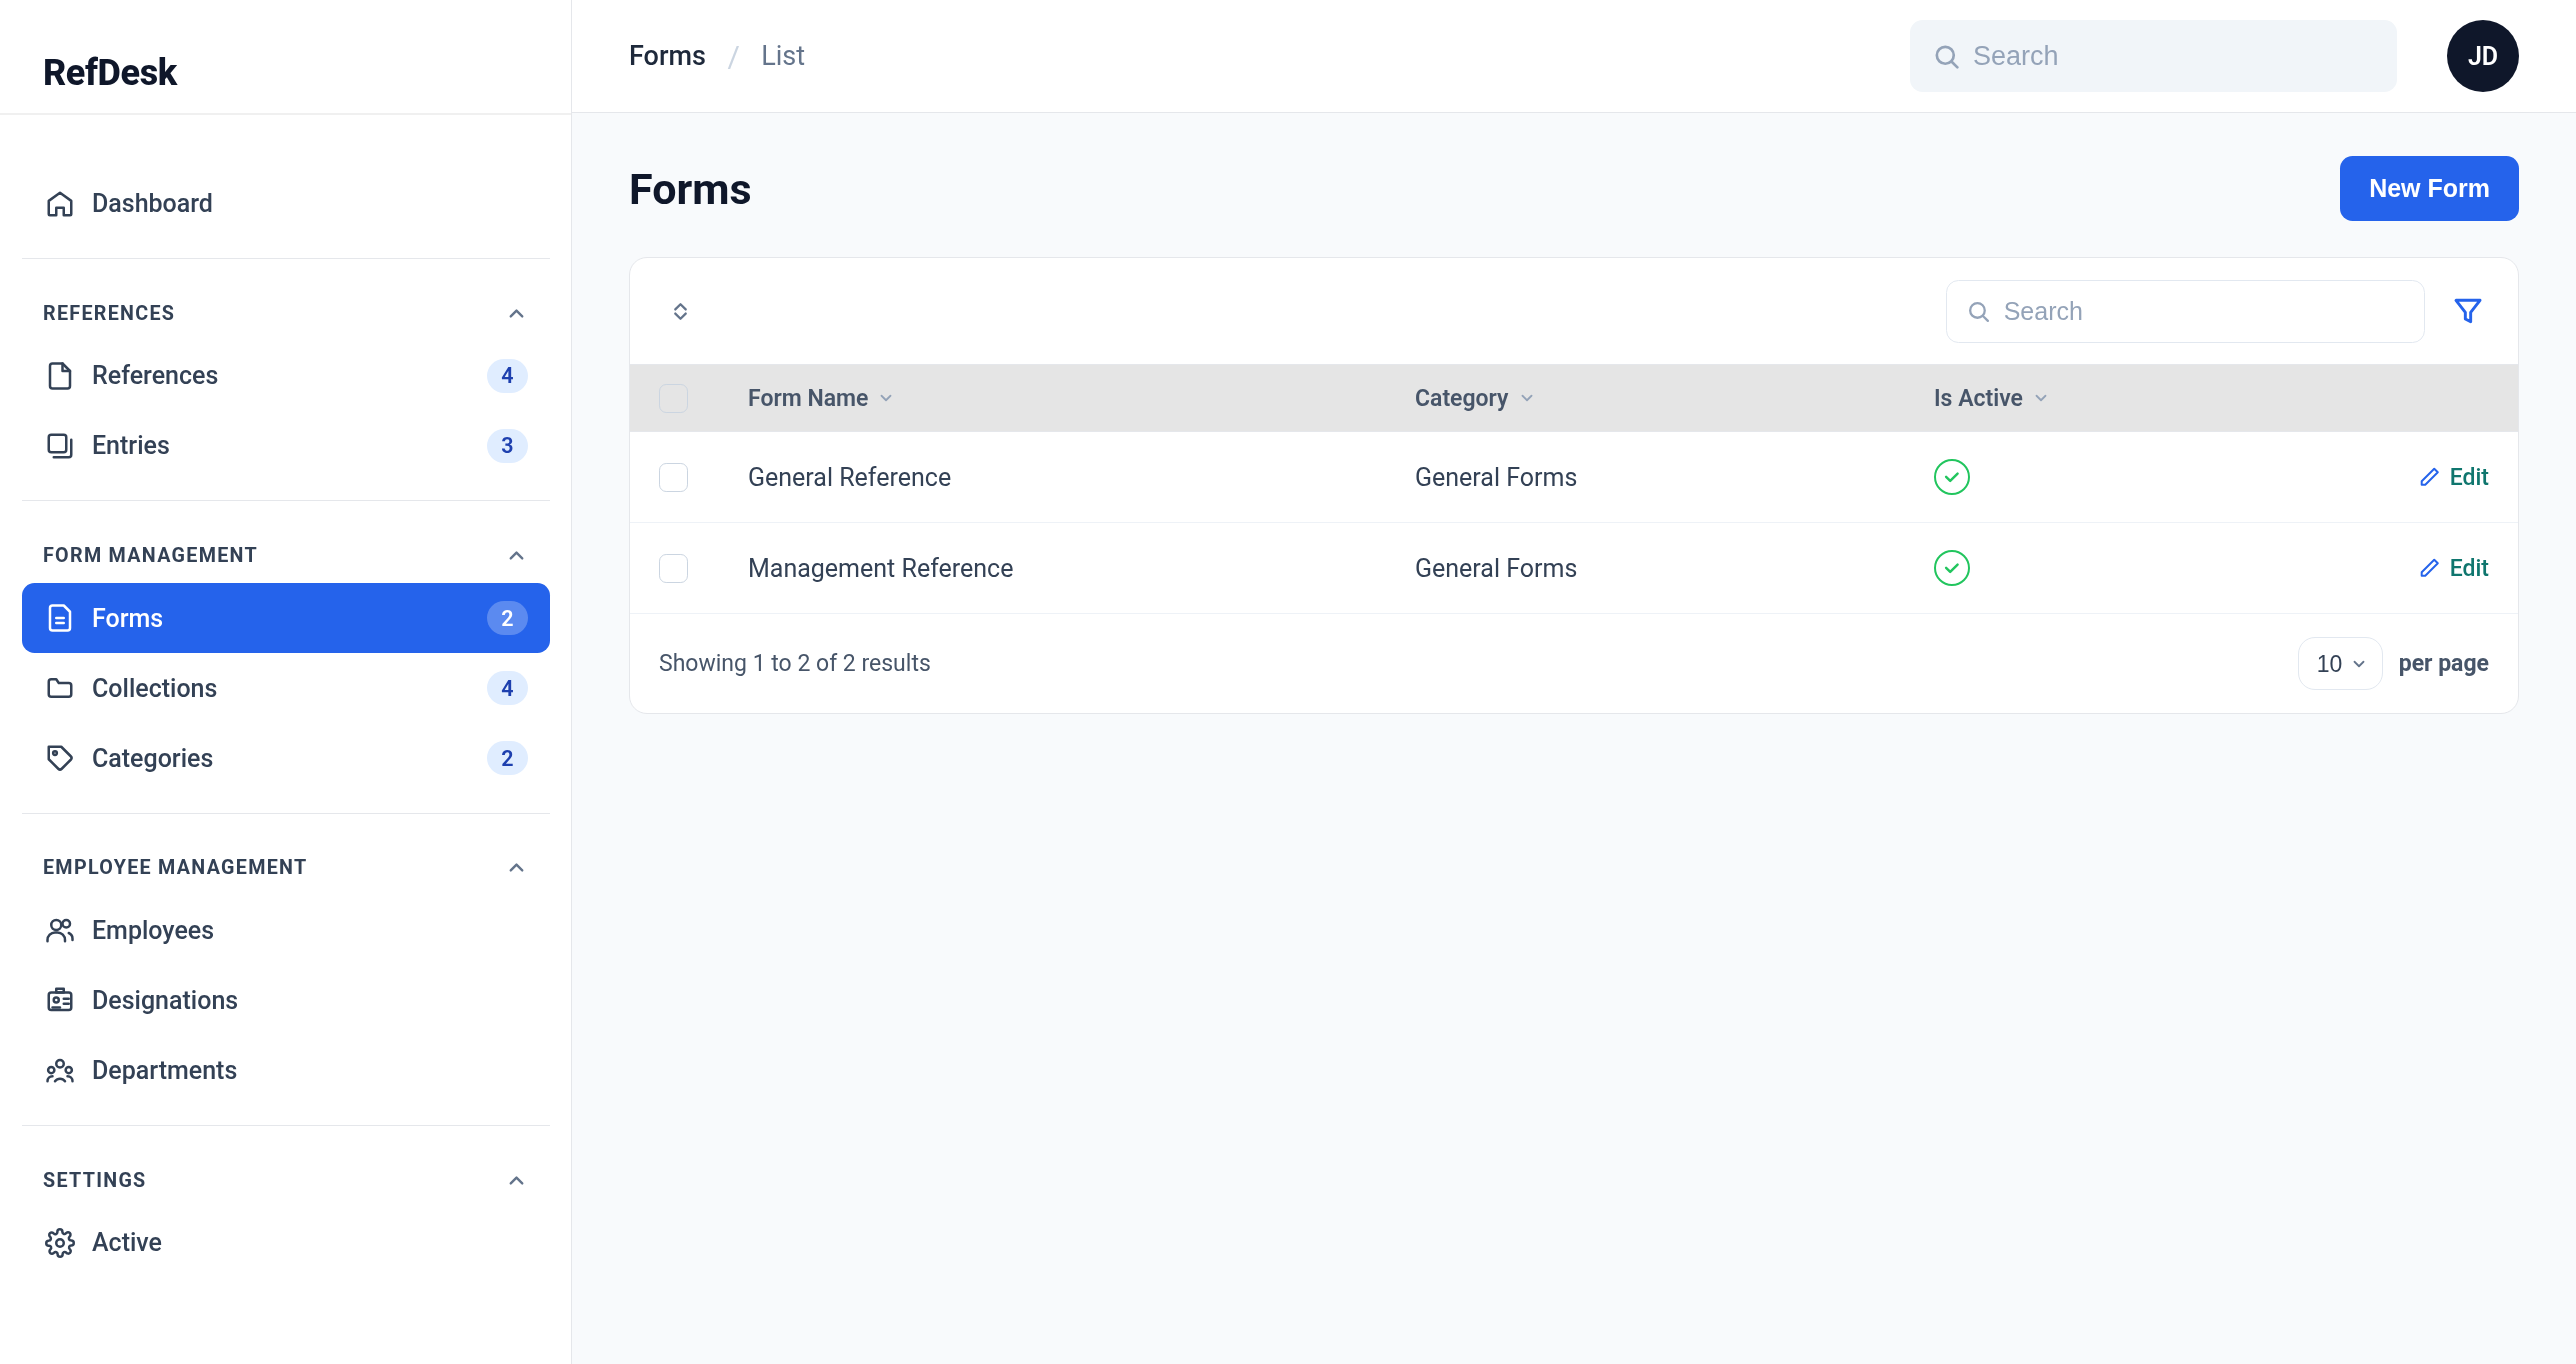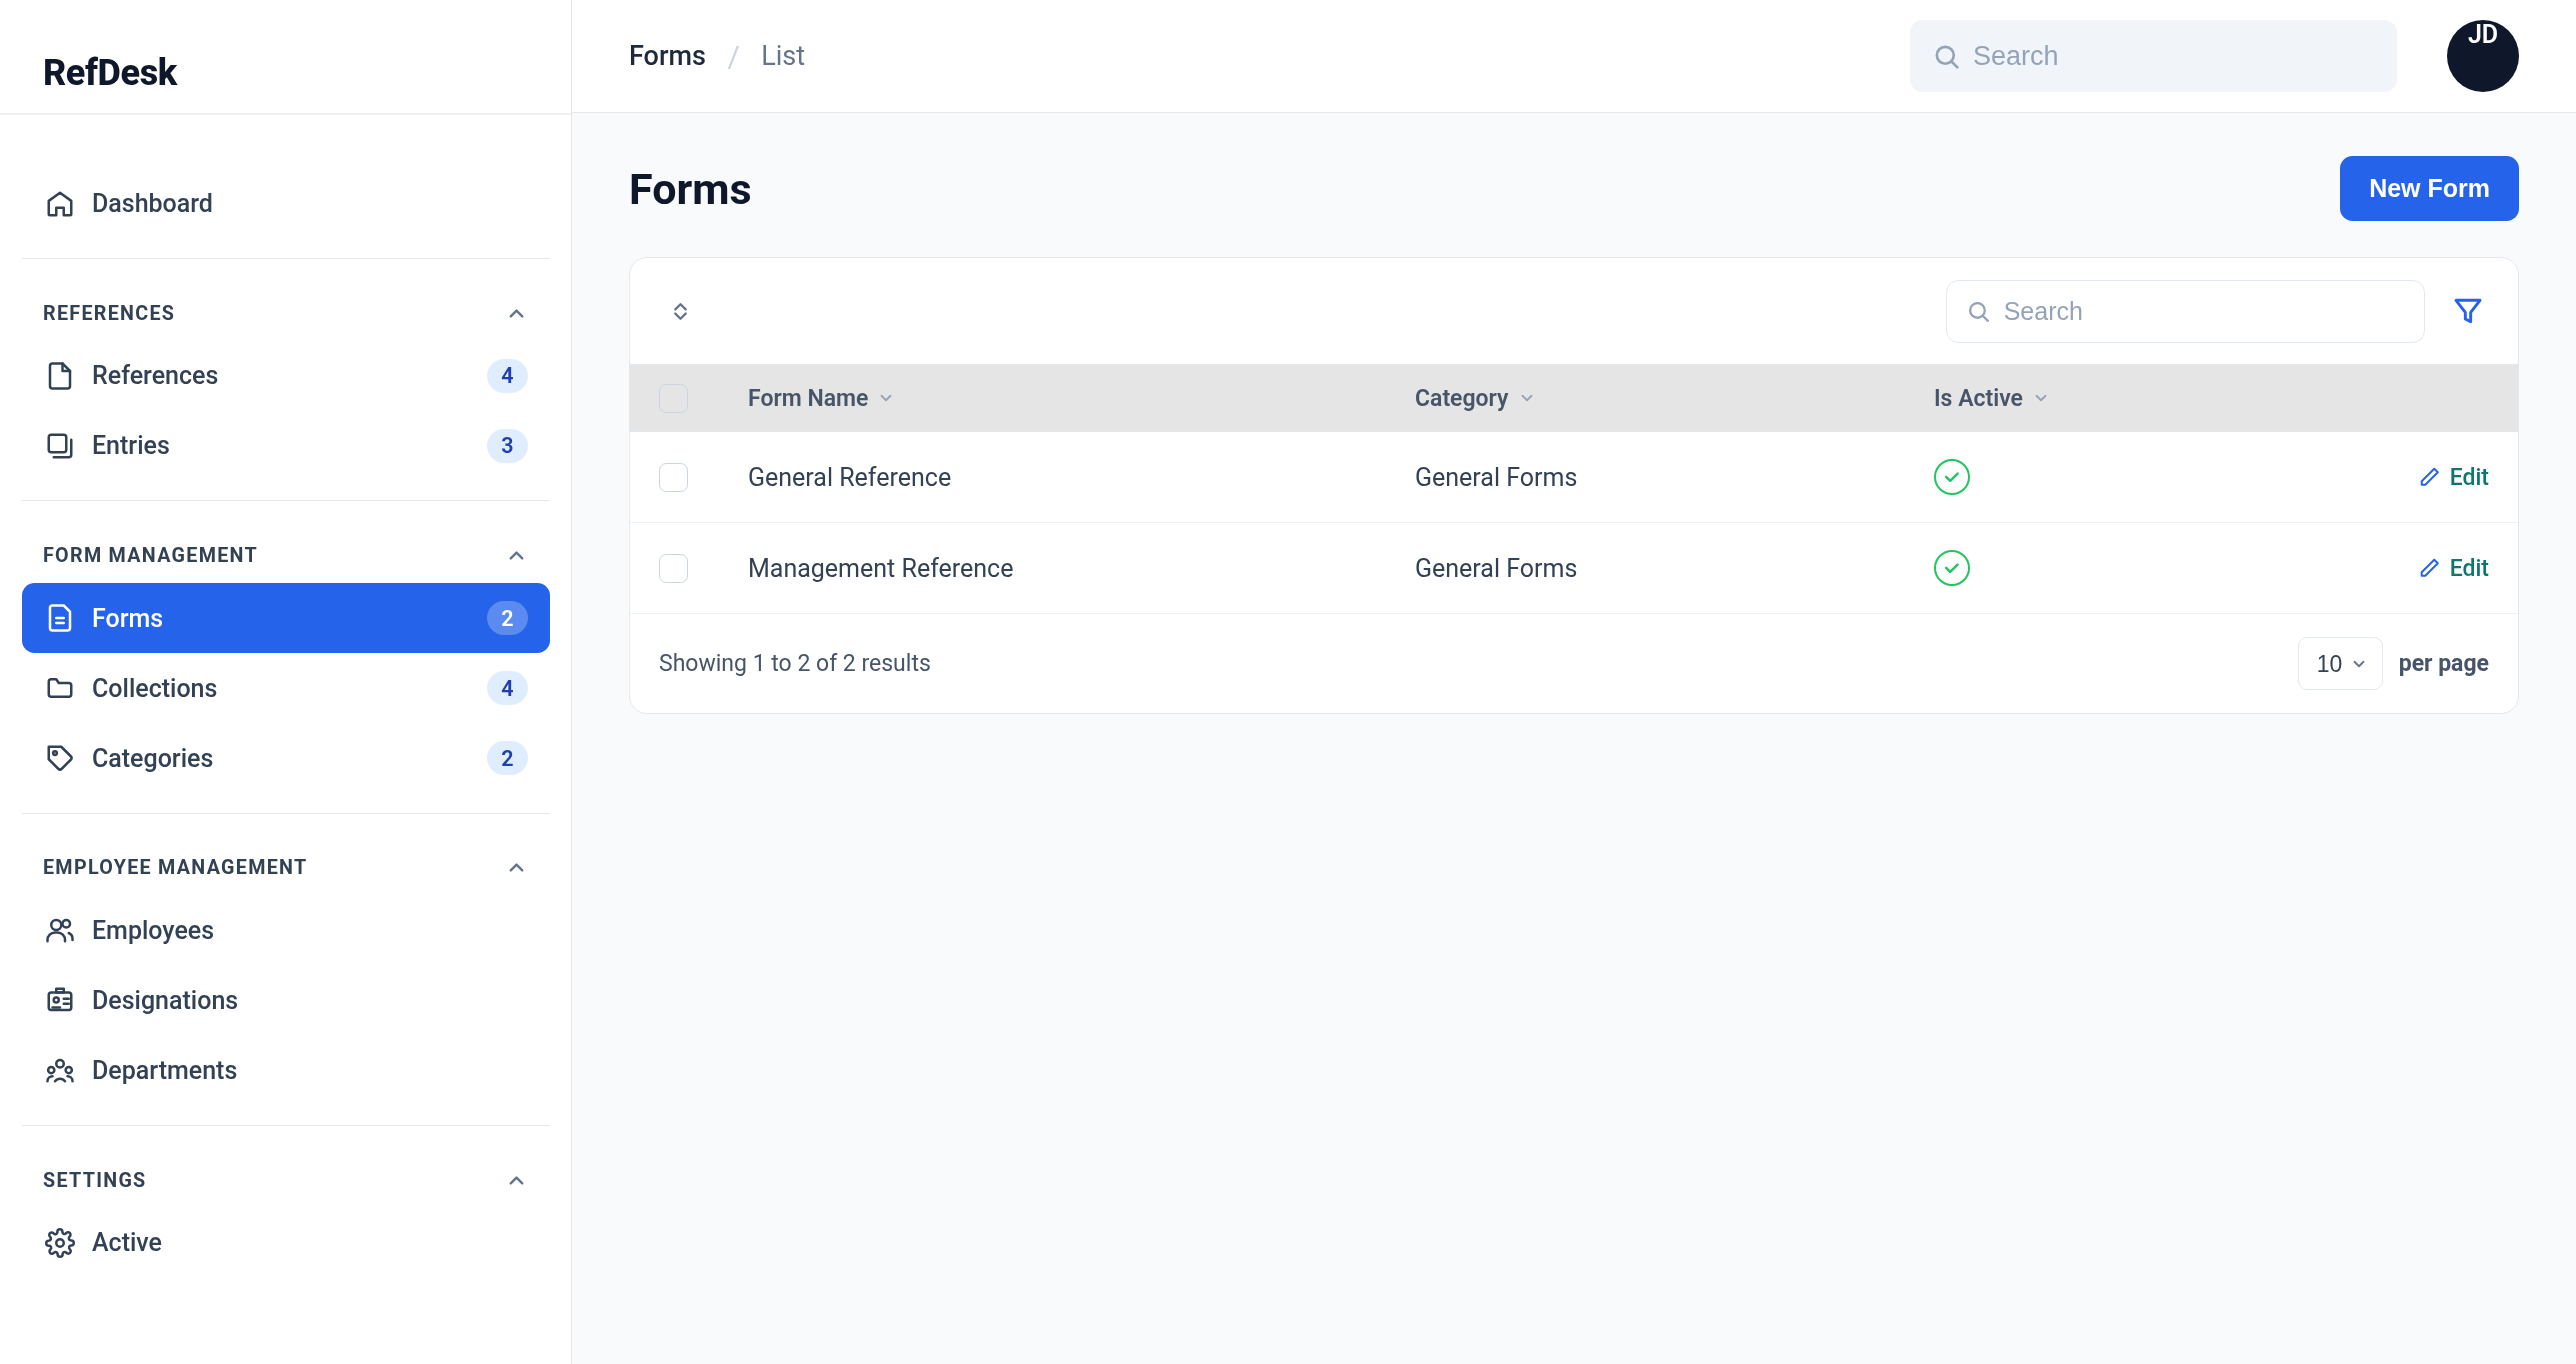--- a/index.html
+++ b/index.html
@@ -158,21 +158,21 @@
       width: 100%;
     }
     .search-top input::placeholder { color: #94a3b8; }
     .avatar {
       width: 72px;
       height: 72px;
       border-radius: 894px;
       background: #0f172a;
       color: #fff;
       display: flex;
-      align-items: flex-start;
+      align-items: center;
       justify-content: center;
       font-size: 25px;
       font-weight: 600;
       margin-left: 25px;
     }
     .content {
       flex: 1;
       background: #f8fafc;
       padding: 43px 57px;
       overflow: auto;
@@ -319,21 +319,21 @@
       color: #475569;
       flex: 1;
     }
     .page-size {
       display: flex;
       align-items: center;
       gap: 16px;
     }
     .page-size select {
       border: 0.9px solid #e2e8f0;
-      border-radius: 9px;
+      border-radius: 17px;
       padding: 12.5px 39px 12.5px 18px;
       font-size: 23px;
       color: #334155;
       background: #fff;
       appearance: none;
       cursor: pointer;
     }
     .page-size-wrap { position: relative; }
     .page-size-wrap .chev {
       position: absolute;

